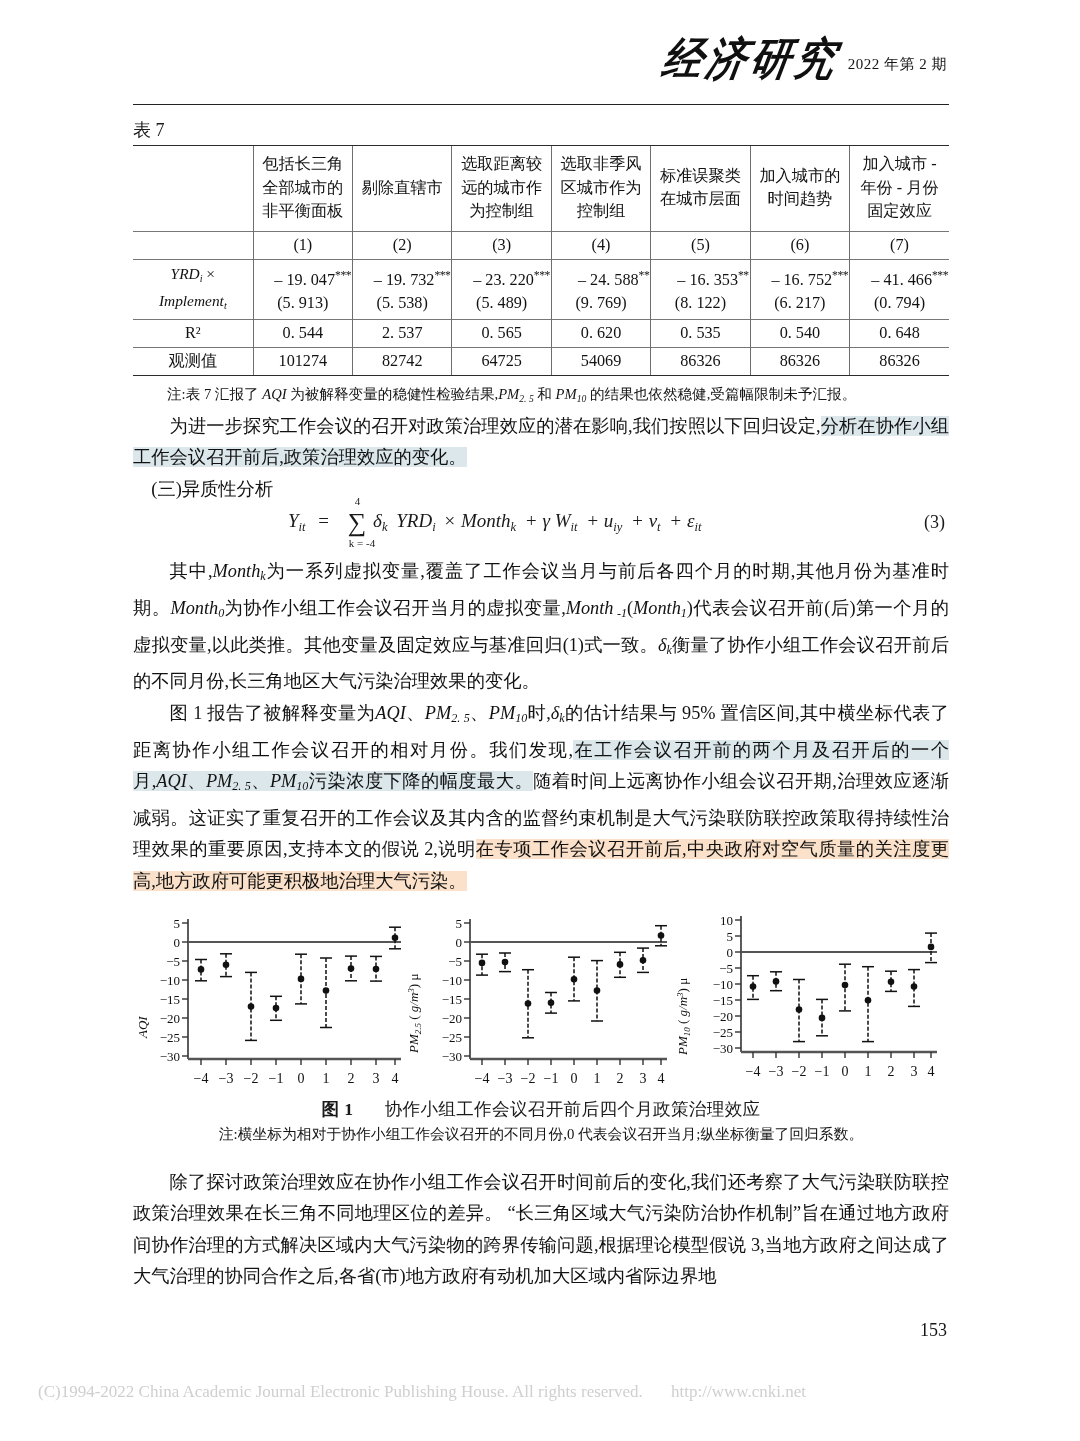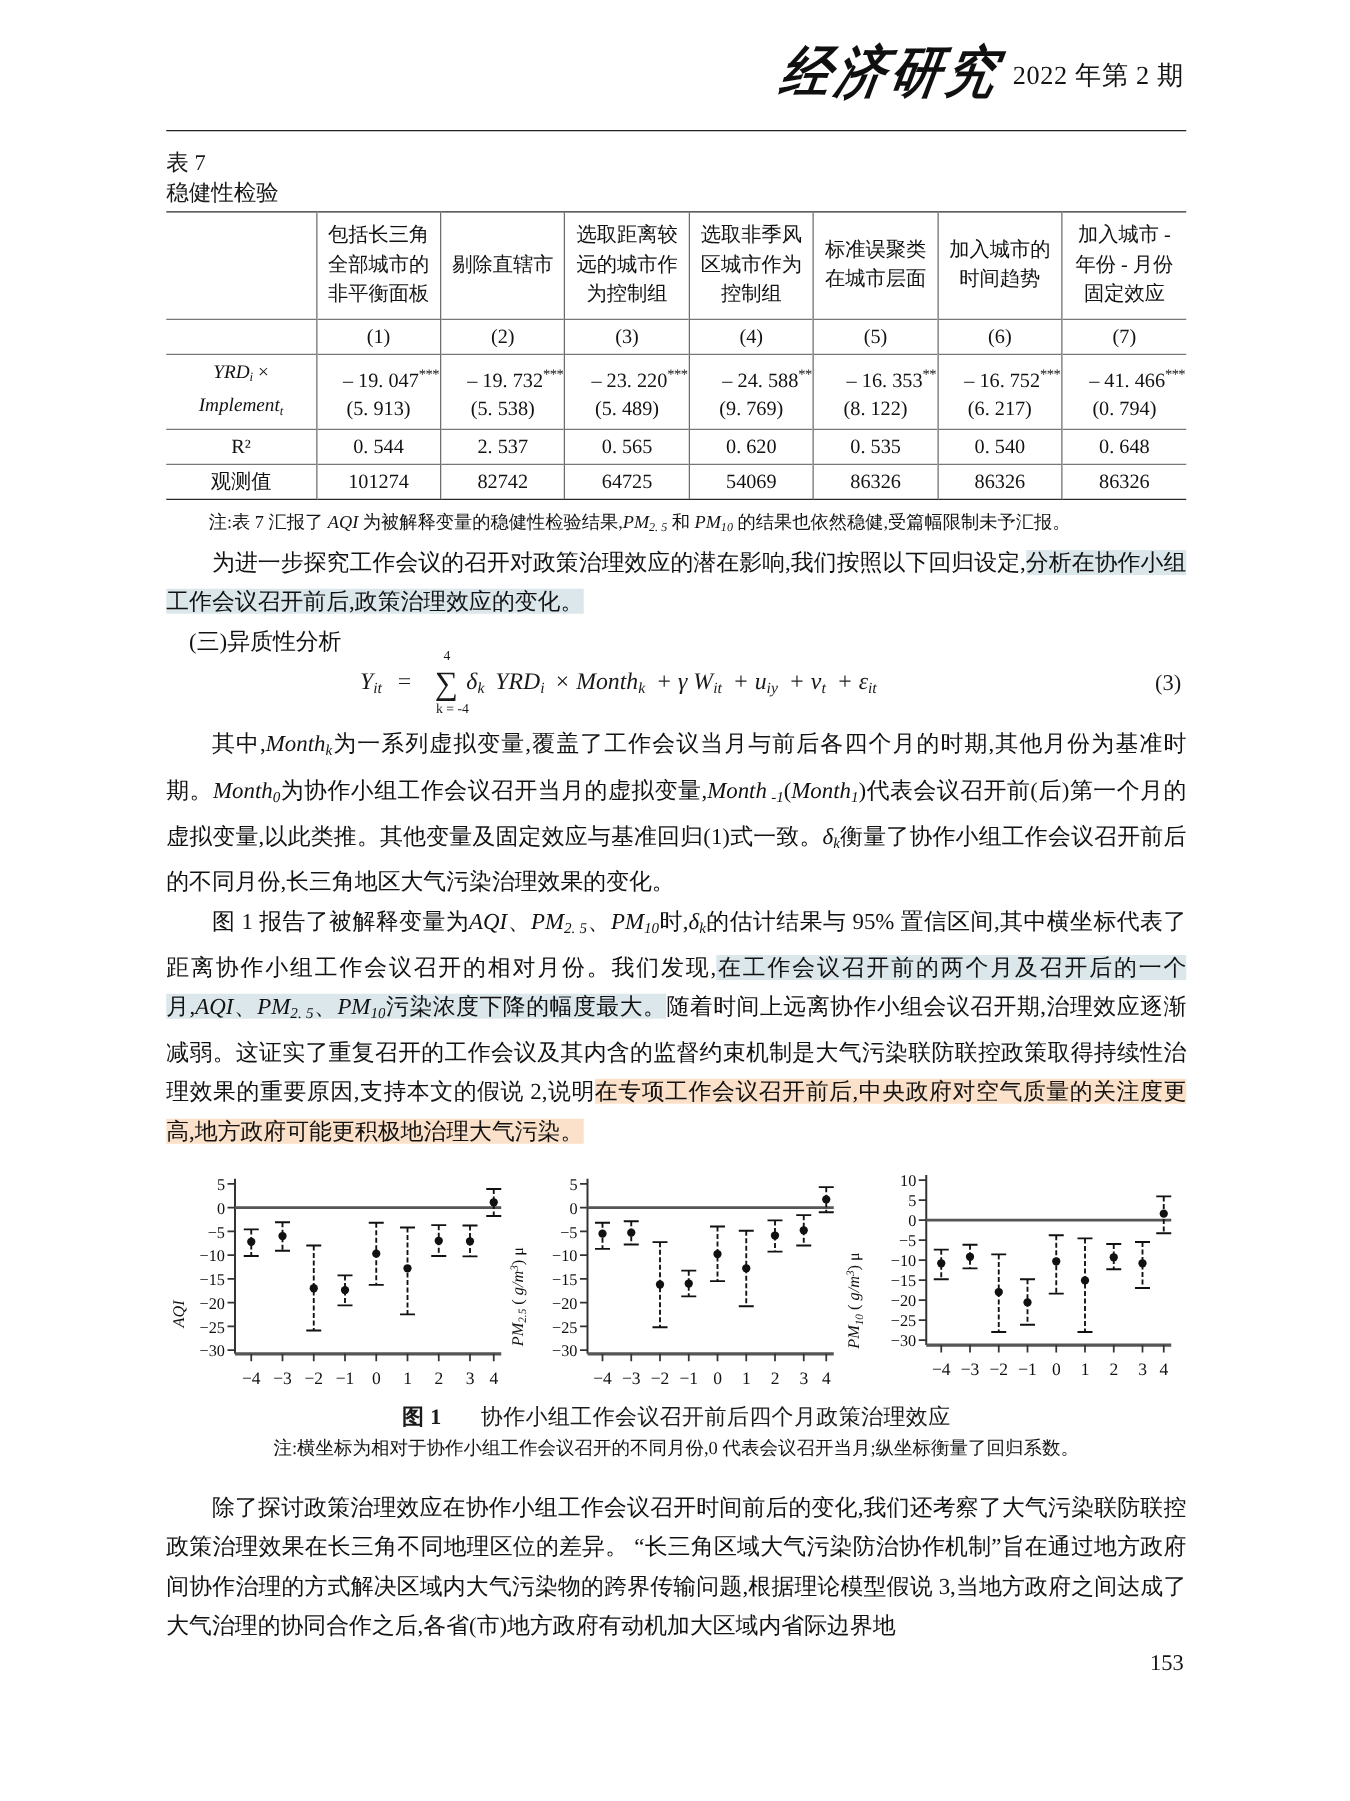--- a/index.html
+++ b/index.html
@@ -22,21 +22,21 @@
   .journal-logo{
     font-family:"DejaVu Serif",serif;
     font-size:40px;font-weight:700;font-style:italic;
     letter-spacing:4px;
     color:#101010;
     transform:skewX(-9deg) scaleY(1.12);
     line-height:1;
     margin-right:9px;
   }
   .issue{
-    font-size:21px;color:#141414;letter-spacing:.5px;
+    font-size:15px;color:#141414;letter-spacing:.5px;
     padding-bottom:4px;white-space:nowrap;
   }
   .rule-top{
     position:absolute;left:133px;top:104px;width:816px;height:0;
     border-top:1.6px solid #222;
   }
 
   
   .content{
     position:absolute;left:133px;top:112px;width:816px;
@@ -152,21 +152,20 @@
     <span class="journal-logo">经济研究</span>
     <span class="issue">2022 年第 2 期</span>
   </div>
   <div class="rule-top"></div>
 
   <div class="content">
 
 
     <div class="tbl-head">
       <span class="tbl-no">表 7</span>
-      <span class="tbl-title">稳健性检验</span>
     </div>
 
     <table class="rt">
       <colgroup>
         <col class="col0">
           <col class="colN">
           <col class="colN">
           <col class="colN">
         <col class="colN">
           <col class="colN">
@@ -570,14 +569,18 @@
       <span>协作小组工作会议召开前后四个月政策治理效应</span>
     </div>
     <div class="fig-note">注:横坐标为相对于协作小组工作会议召开的不同月份,0 代表会议召开当月;纵坐标衡量了回归系数。</div>
 
     <p class="para indent" style="margin-top:23px">除了探讨政策治理效应在协作小组工作会议召开时间前后的变化,我们还考察了大气污染联防联控政策治理效果在长三角不同地理区位的差异。 “长三角区域大气污染防治协作机制”旨在通过地方政府间协作治理的方式解决区域内大气污染物的跨界传输问题,根据理论模型假说 3,当地方政府之间达成了大气治理的协同合作之后,各省(市)地方政府有动机加大区域内省际边界地</p>
 
   </div>
 
   <div class="pageno">153</div>
 
+  <div class="footer">
+    <span>(C)1994-2022 China Academic Journal Electronic Publishing House. All rights reserved.</span>
+    <span class="url">http://www.cnki.net</span>
+  </div>
 
 </div>
 
 </body></html>

